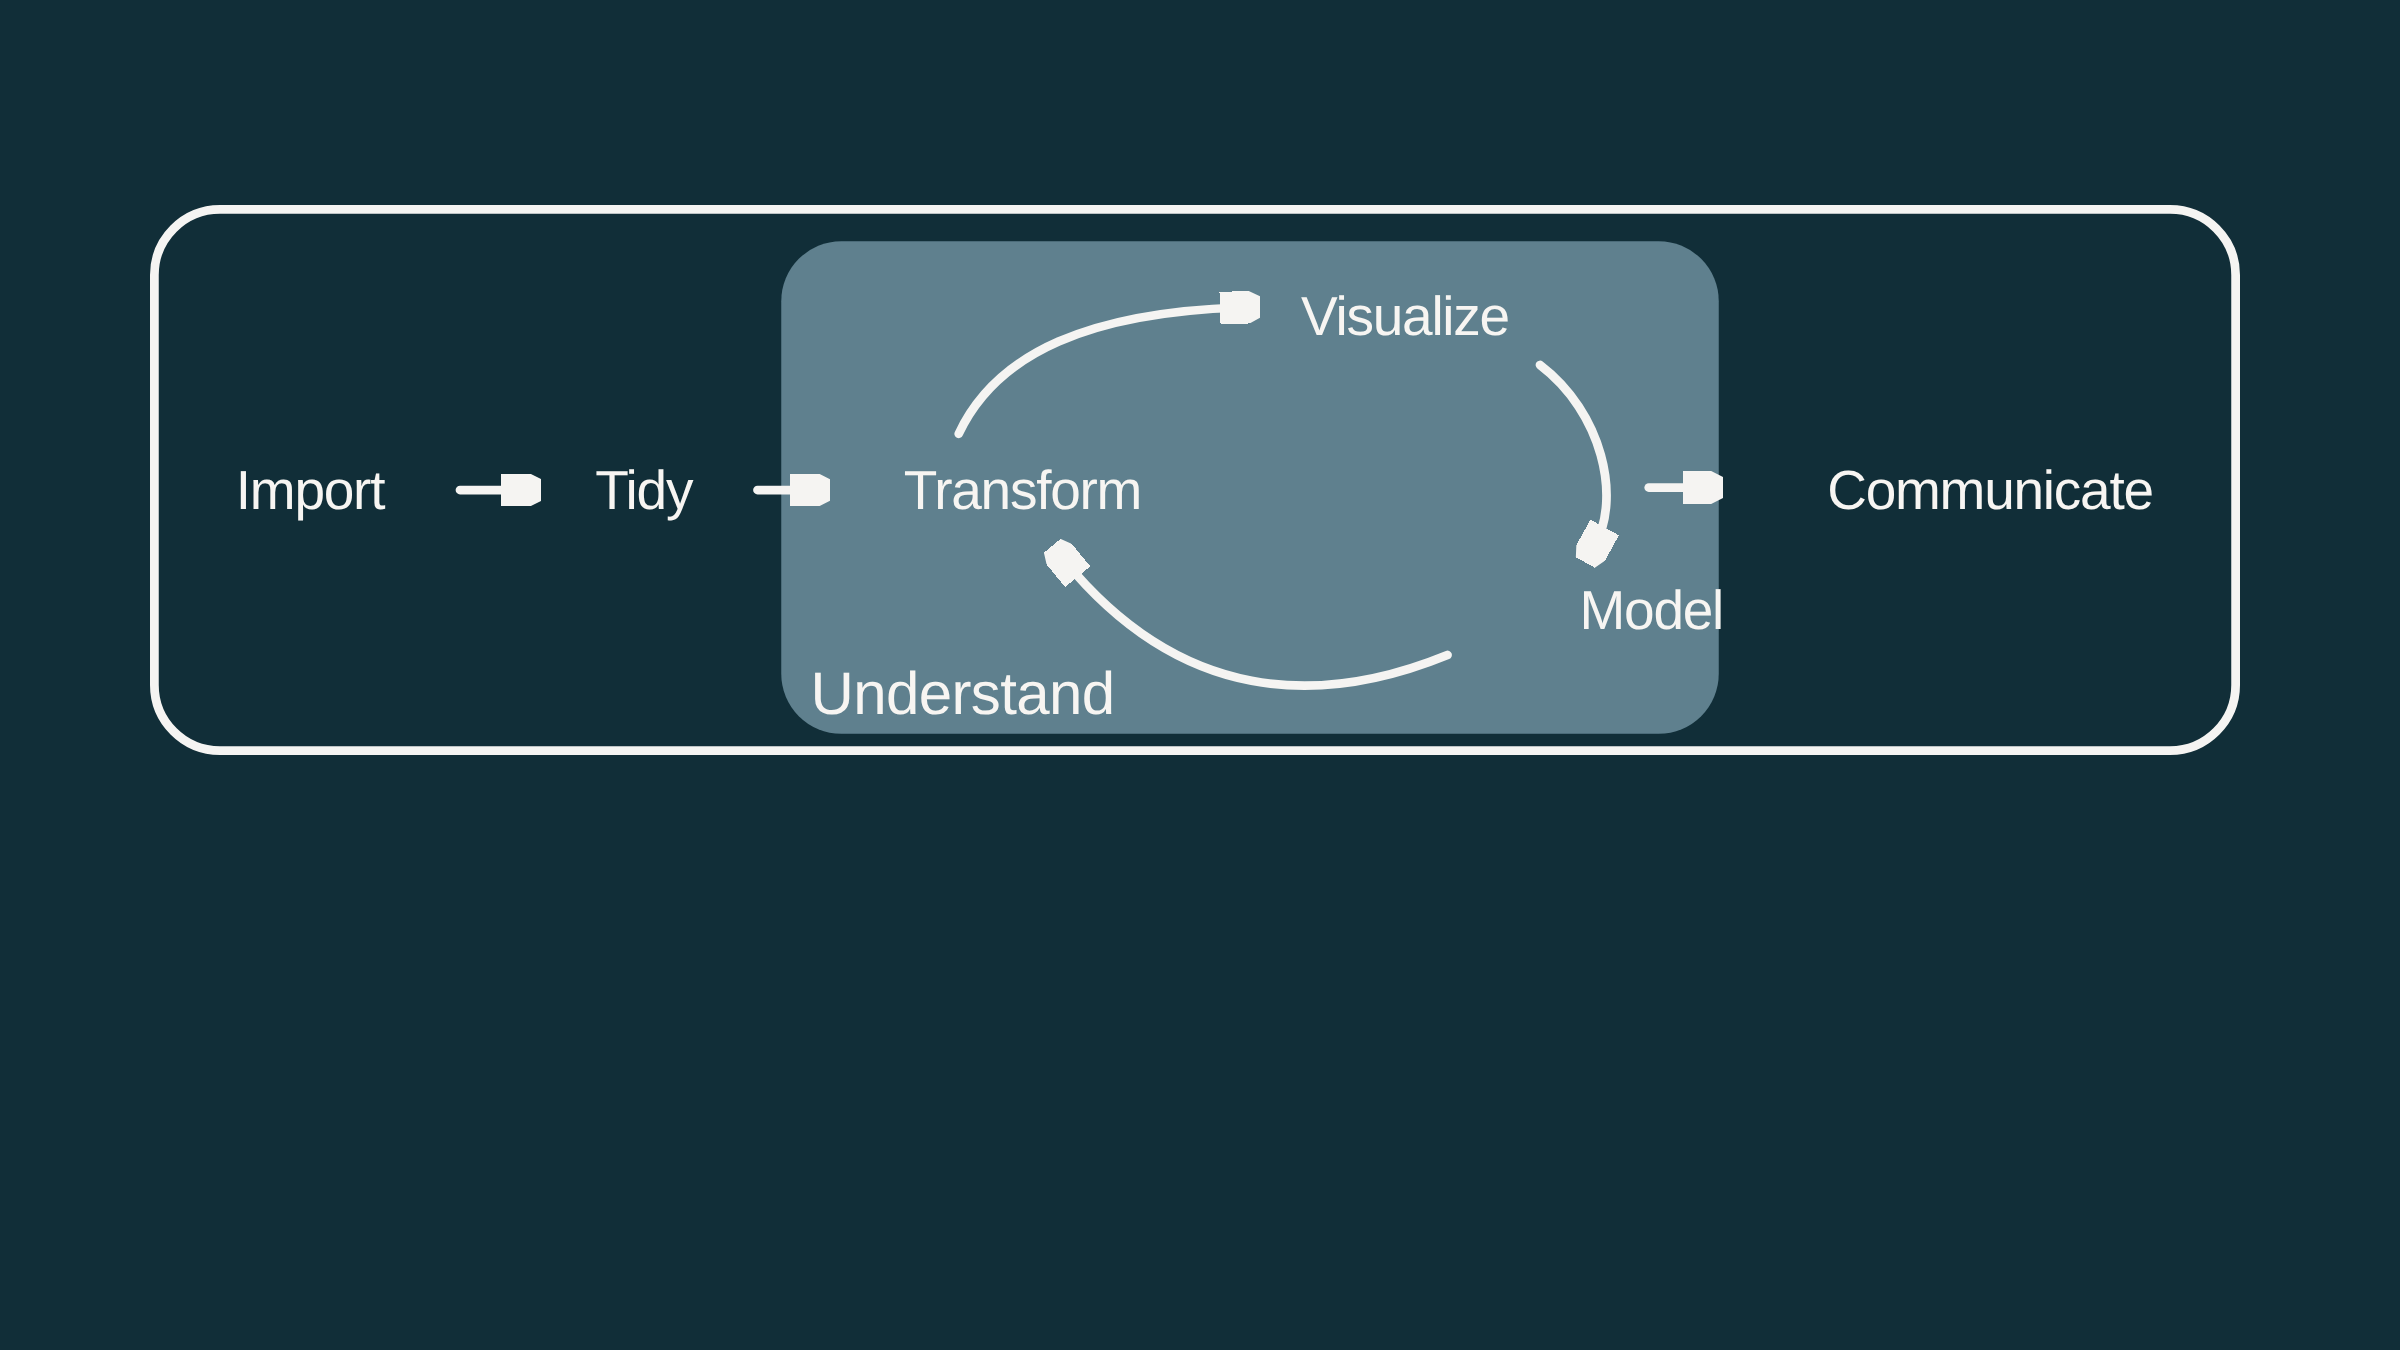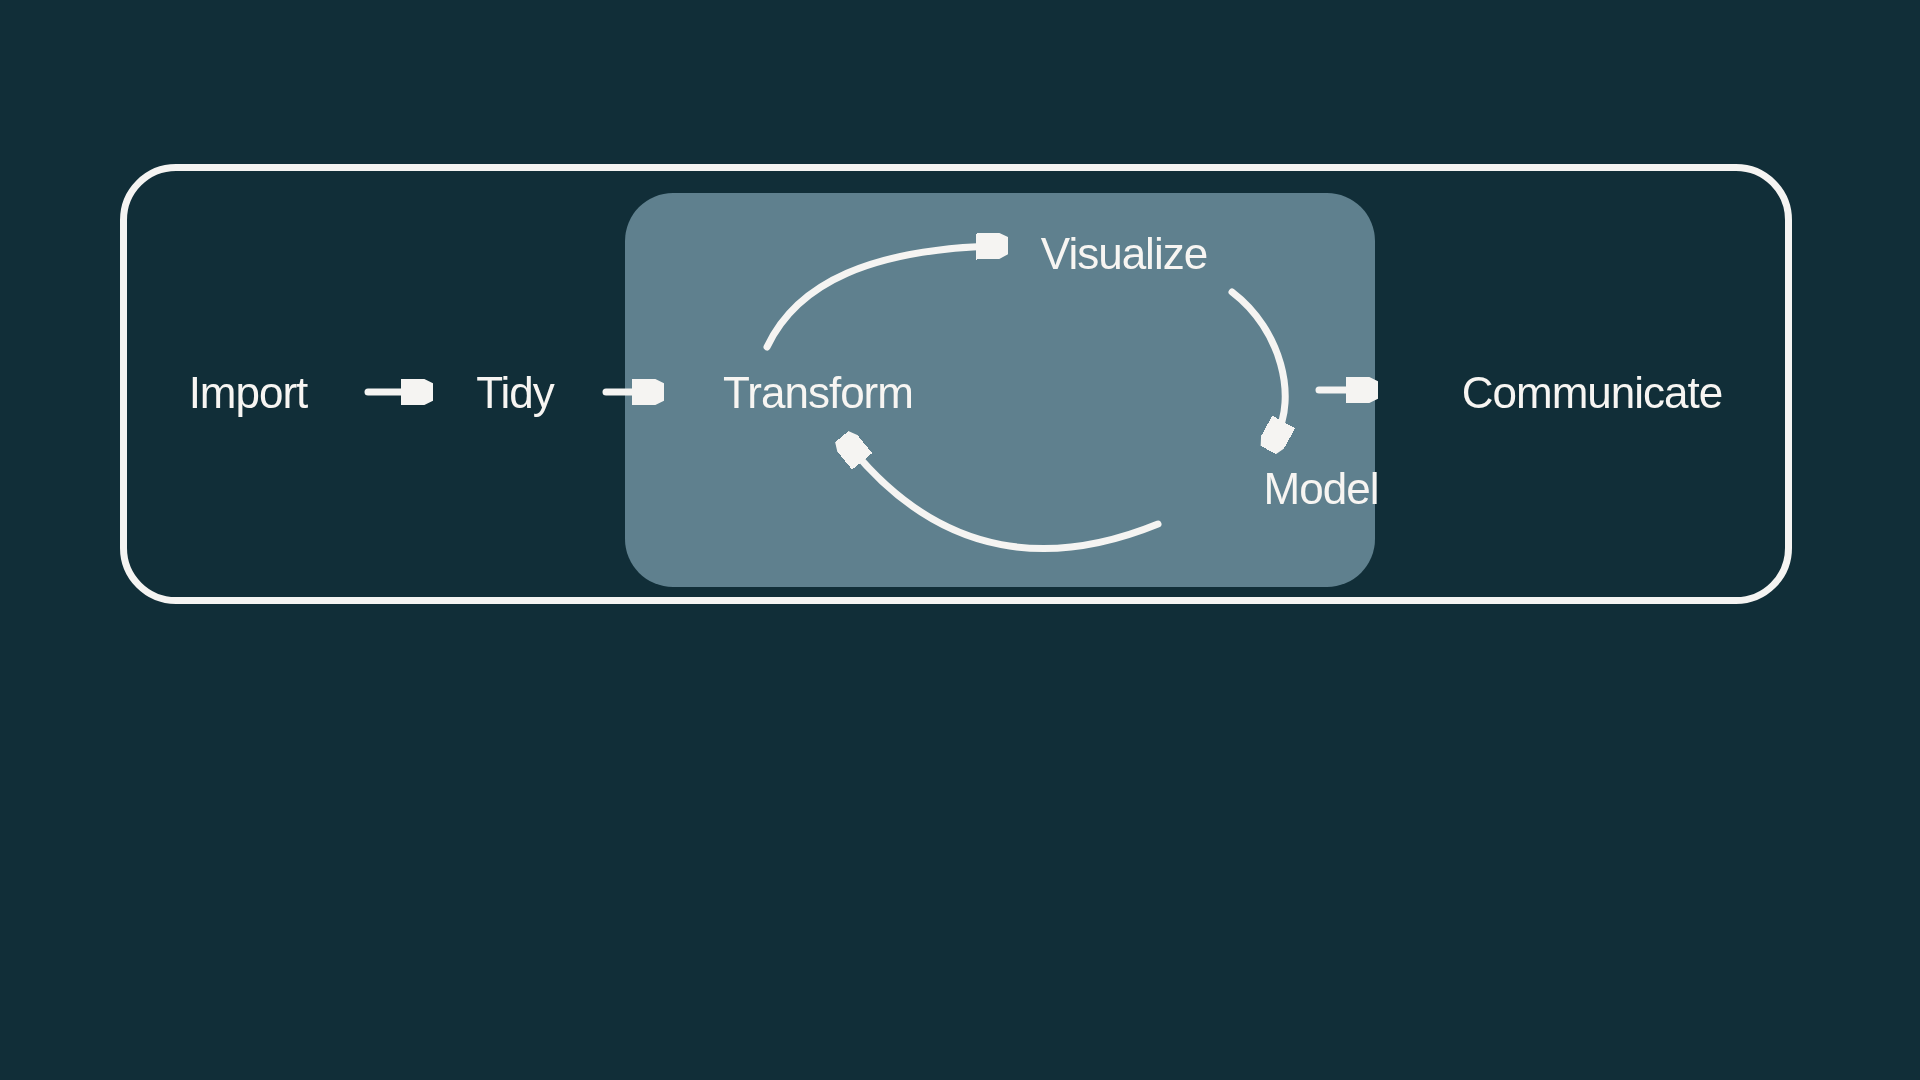--- a/index.html
+++ b/index.html
@@ -102,14 +102,15 @@
     <path d="M 1158 524 C 1055 566, 945 562, 852 449" marker-end="url(#ah)"></path>
   </svg>
 
   <div class="label lbl-import">Import</div>
   <div class="label lbl-tidy">Tidy</div>
   <div class="label lbl-transform">Transform</div>
   <div class="label lbl-visualize">Visualize</div>
   <div class="label lbl-model">Model</div>
   <div class="label lbl-communicate">Communicate</div>
 
+  <div class="label small lbl-understand">Understand</div>
 
 </div>
 
 </body></html>

